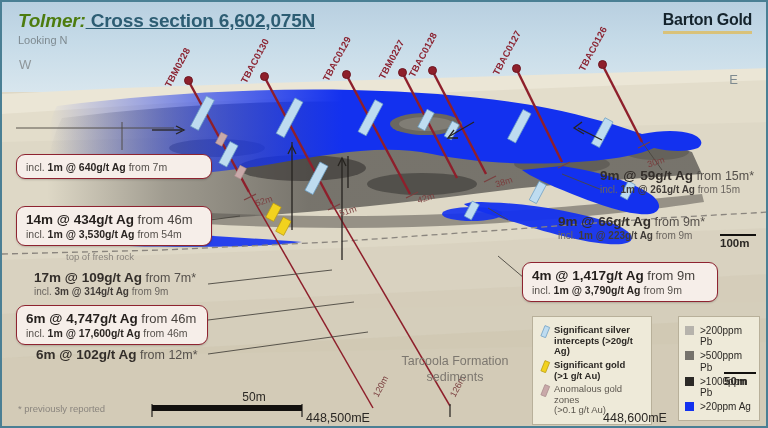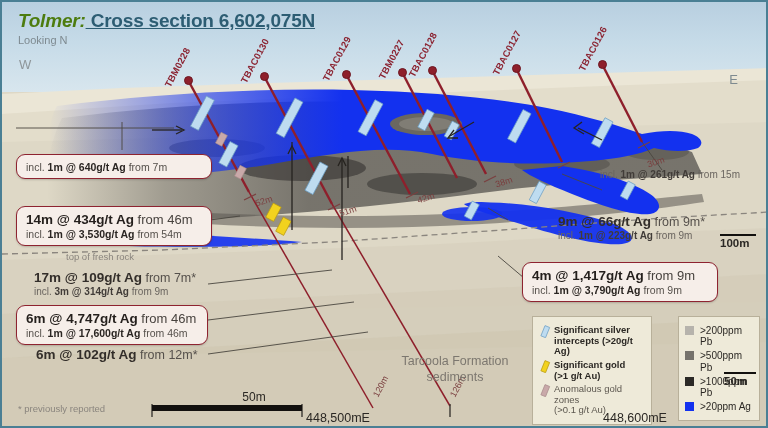--- a/index.html
+++ b/index.html
@@ -345,20 +345,24 @@
     </g>
   </svg>
 
   <div class="title">
     <b>Tolmer:</b><span class="rest"> Cross section 6,602,075N</span>
   </div>
   <div class="subtitle">Looking N</div>
   <div class="compass-w">W</div>
   <div class="compass-e">E</div>
 
+  <div class="logo">
+    <div class="logo-text">Barton Gold</div>
+    <div class="logo-bar"></div>
+  </div>
 
   <div class="dh-label" style="left:170px; top:76px; transform: rotate(-62deg);">TBM0228</div>
   <div class="collar" style="left:182px; top:74px;"></div>
 
   <div class="dh-label" style="left:246px; top:72px; transform: rotate(-62deg);">TBAC0130</div>
   <div class="collar" style="left:258px; top:70px;"></div>
 
   <div class="dh-label" style="left:328px; top:70px; transform: rotate(-62deg);">TBAC0129</div>
   <div class="collar" style="left:340px; top:68px;"></div>
 
@@ -401,20 +405,21 @@
   <div class="anno-box" style="left:14px; top:303px; width:192px;">
     <div class="anno-line1"><b>6m @ 4,747g/t Ag</b><span> from 46m</span></div>
     <div class="anno-line2"><span>incl. </span><b>1m @ 17,600g/t Ag</b><span> from 46m</span></div>
   </div>
 
   <div class="anno-grey" style="left:34px; top:345px;">
     <div class="anno-line1"><b>6m @ 102g/t Ag</b><span> from 12m*</span></div>
   </div>
 
   <div class="anno-grey" style="left:598px; top:166px;">
+    <div class="anno-line1"><b>9m @ 59g/t Ag</b><span> from 15m*</span></div>
     <div class="anno-line2"><span>incl. </span><b>1m @ 261g/t Ag</b><span> from 15m</span></div>
   </div>
 
   <div class="anno-grey" style="left:556px; top:212px;">
     <div class="anno-line1"><b>9m @ 66g/t Ag</b><span> from 9m*</span></div>
     <div class="anno-line2"><span>incl. </span><b>1m @ 223g/t Ag</b><span> from 9m</span></div>
   </div>
 
   <div class="anno-box" style="left:520px; top:260px; width:196px;">
     <div class="anno-line1"><b>4m @ 1,417g/t Ag</b><span> from 9m</span></div>

